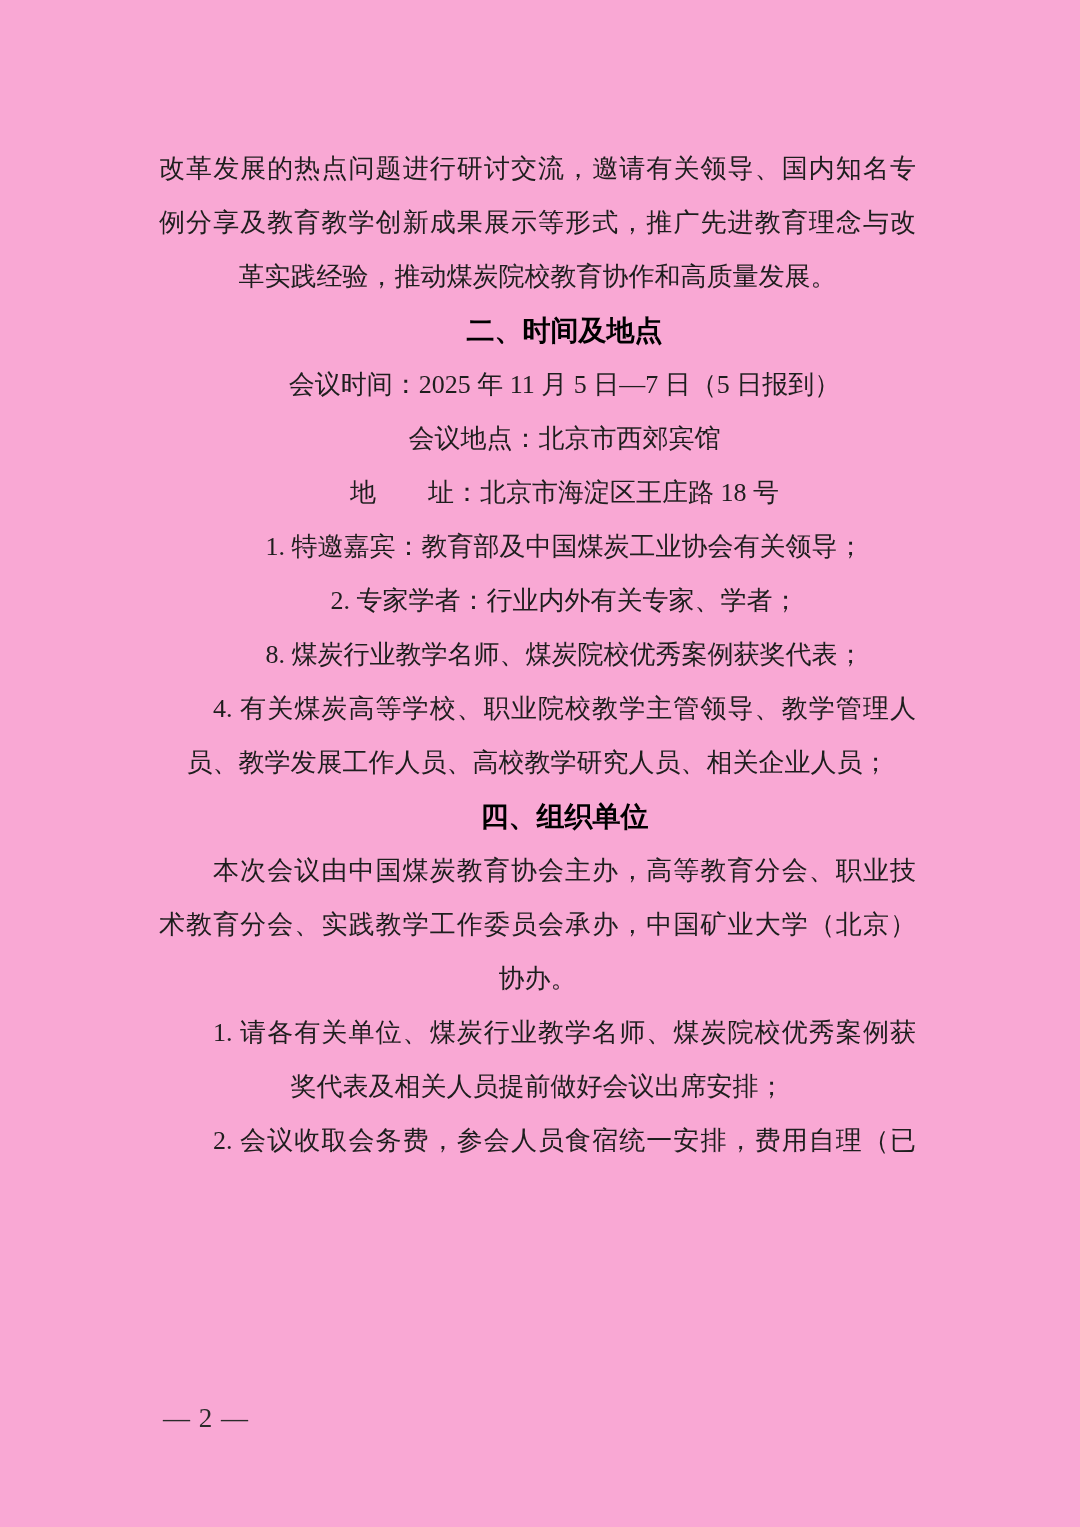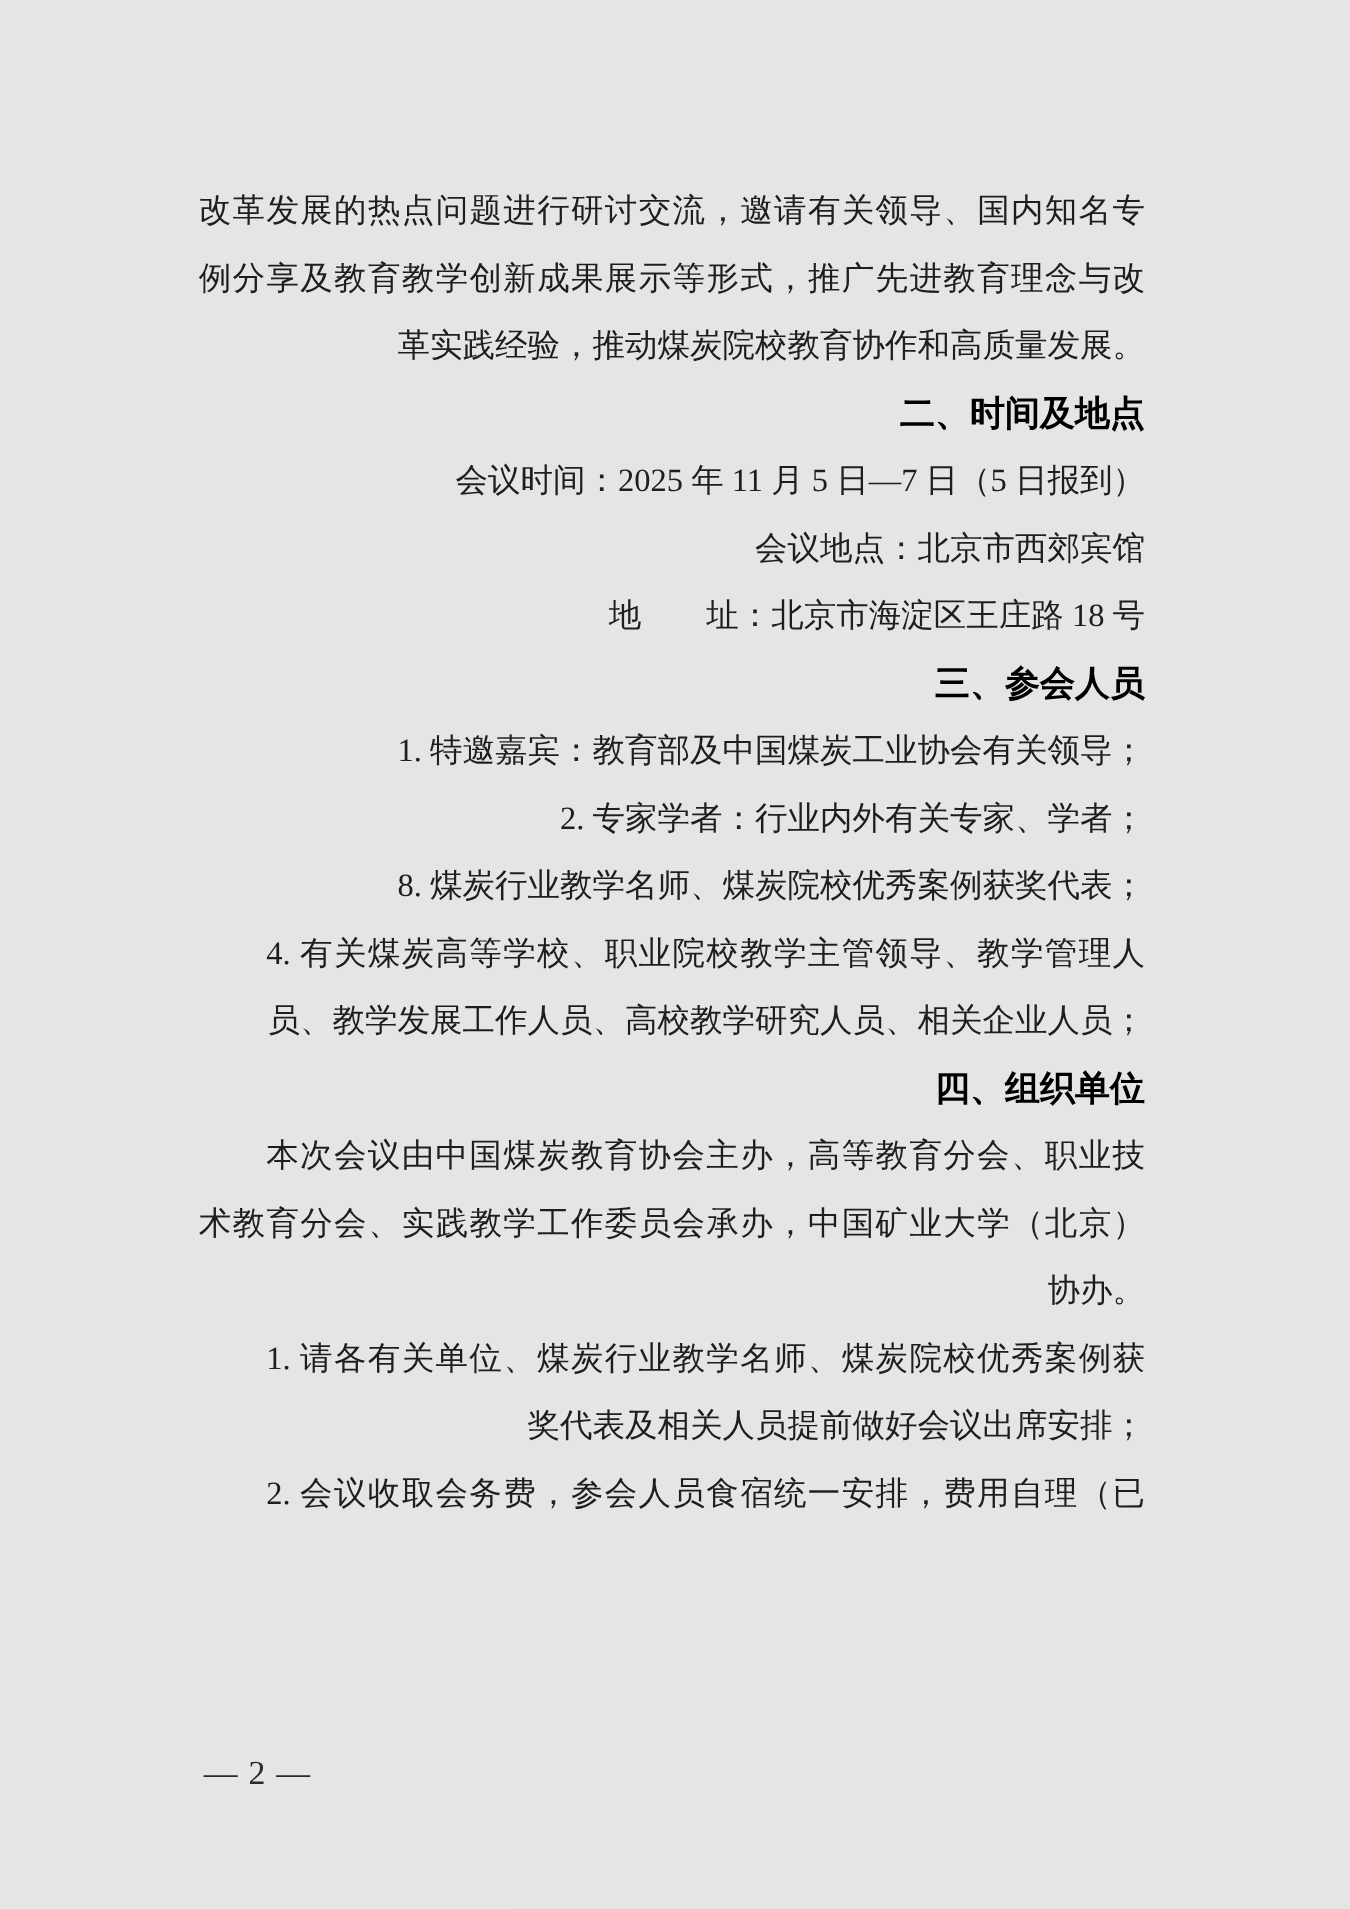--- a/index.html
+++ b/index.html
@@ -8,34 +8,34 @@
     height: 1527px;
     background: #ffffff;
     position: relative;
     font-family: "Liberation Serif", serif;
     color: #1e1e1e;
     overflow: hidden;
   }
   .page {
     position: absolute;
     inset: 0;
-    background: #e5e5e5;
+    background: #f9a8d4;
   }
   .content {
     position: absolute;
     left: 159px;
     top: 142px;
     width: 757px;
   }
   .ln {
     height: 54px;
     line-height: 54px;
     font-size: 26px;
     letter-spacing: 0;
-    text-align: right;
+    text-align: center;
   }
   .ln.j {
     text-align: justify;
     text-align-last: justify;
     text-justify: inter-character;
   }
   .ln.ind {
     text-indent: 54px;
   }
   .ln.heading {
@@ -64,21 +64,20 @@
 
     <div class="ln j">改革发展的热点问题进行研讨交流，邀请有关领导、国内知名专</div>
     <div class="ln j">例分享及教育教学创新成果展示等形式，推广先进教育理念与改</div>
     <div class="ln">革实践经验，推动煤炭院校教育协作和高质量发展。</div>
 
     <div class="ln heading">二、时间及地点</div>
     <div class="ln ind">会议时间：2025 年 11 月 5 日—7 日（5 日报到）</div>
     <div class="ln ind">会议地点：北京市西郊宾馆</div>
     <div class="ln ind">地　　址：北京市海淀区王庄路 18 号</div>
 
-    <div class="ln heading">三、参会人员</div>
     <div class="ln ind">1. 特邀嘉宾：教育部及中国煤炭工业协会有关领导；</div>
     <div class="ln ind">2. 专家学者：行业内外有关专家、学者；</div>
     <div class="ln ind">8. 煤炭行业教学名师、煤炭院校优秀案例获奖代表；</div>
     <div class="ln ind j">4. 有关煤炭高等学校、职业院校教学主管领导、教学管理人</div>
     <div class="ln">员、教学发展工作人员、高校教学研究人员、相关企业人员；</div>
 
     <div class="ln heading">四、组织单位</div>
     <div class="ln ind j">本次会议由中国煤炭教育协会主办，高等教育分会、职业技</div>
     <div class="ln j">术教育分会、实践教学工作委员会承办，中国矿业大学（北京）</div>
     <div class="ln">协办。</div>

